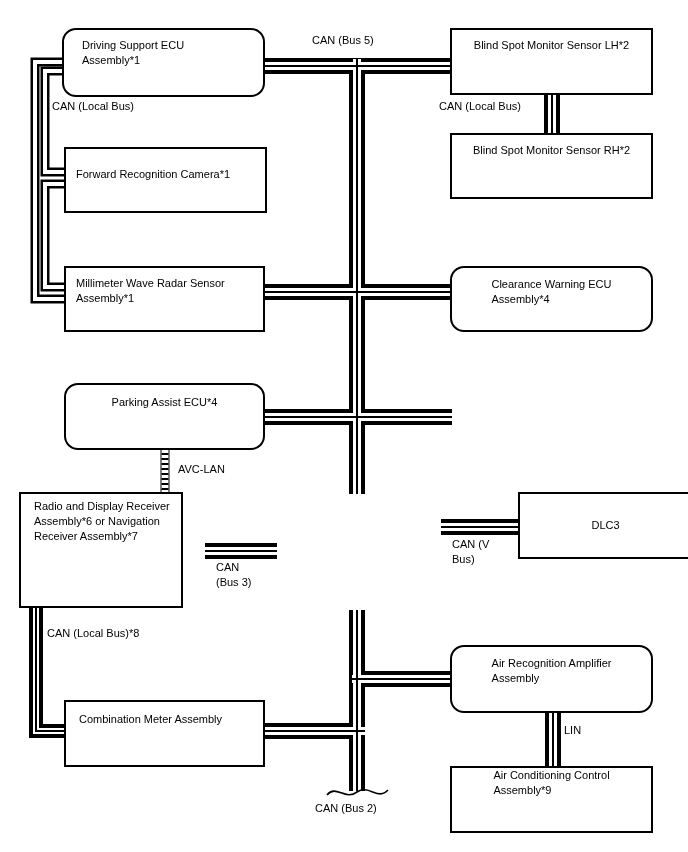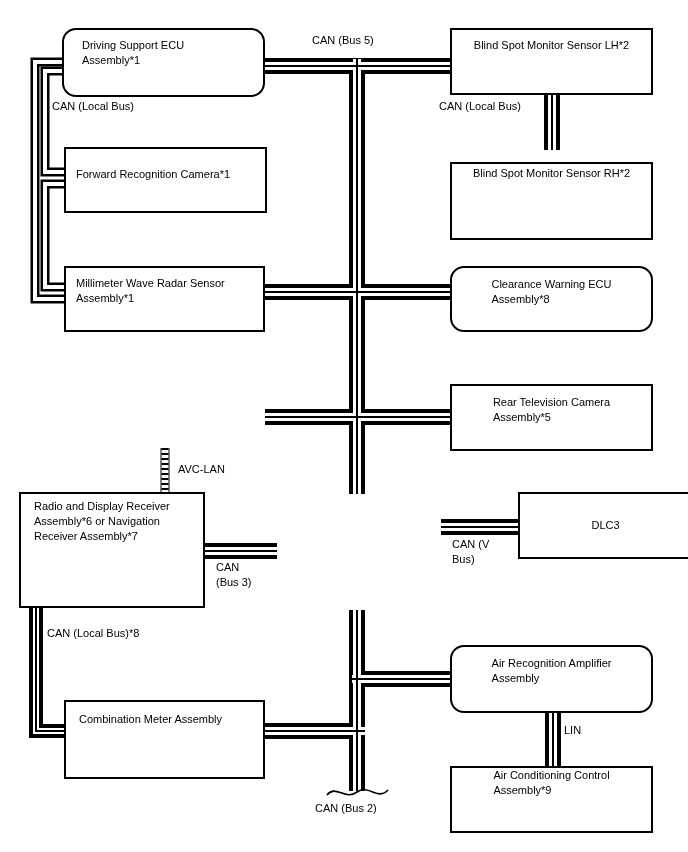--- a/index.html
+++ b/index.html
@@ -97,57 +97,56 @@
   </div>
 
   <div class="box center" style="left:438px; top:28px;  width:203px; height:67px;  padding-top:8px;">
     <span class="lbl">Blind Spot Monitor Sensor LH*2</span>
   </div>
 
   <div class="box" style="left:52px;  top:147px; width:203px; height:66px; padding:18px 4px 0 10px;">
     <span class="lbl">Forward Recognition Camera*1</span>
   </div>
 
-  <div class="box center" style="left:438px; top:162px; width:203px; height:78px; padding-top:2px;">
+  <div class="box center" style="left:438px; top:133px; width:203px; height:66px; padding-top:8px;">
     <span class="lbl">Blind Spot Monitor Sensor RH*2</span>
   </div>
 
   <div class="box" style="left:52px;  top:266px; width:201px; height:66px; padding:8px 4px 0 10px;">
     <span class="lbl">Millimeter Wave Radar Sensor
 Assembly*1</span>
   </div>
 
   <div class="box rounded center" style="left:438px; top:266px; width:203px; height:66px; padding-top:9px;">
     <span class="lbl">Clearance Warning ECU
-Assembly*8</span>
+Assembly*4</span>
+  </div>
+
+  <div class="box rounded center" style="left:52px;  top:383px; width:201px; height:67px; padding-top:10px;">
+    <span class="lbl">Parking Assist ECU*4</span>
   </div>
 
 
-  <div class="box center" style="left:438px; top:384px; width:203px; height:67px; padding-top:9px;">
-    <span class="lbl">Rear Television Camera
-Assembly*5</span>
-  </div>
-
-  <div class="box" style="left:7px;   top:492px; width:186px; height:116px; padding:5px 4px 0 13px;">
+  <div class="box" style="left:7px;   top:492px; width:164px; height:116px; padding:5px 4px 0 13px;">
     <span class="lbl">Radio and Display Receiver
 Assembly*6 or Navigation
 Receiver Assembly*7</span>
   </div>
 
 
   <div class="box center" style="left:506px; top:492px; width:175px; height:67px; padding-top:24px;">
     <span class="lbl">DLC3</span>
   </div>
 
   <div class="box rounded center" style="left:438px; top:645px; width:203px; height:68px; padding-top:9px;">
     <span class="lbl">Air Recognition Amplifier
 Assembly</span>
   </div>
 
-  <div class="box" style="left:52px;  top:700px; width:201px; height:79px; padding:10px 4px 0 13px;">
+  <div class="box" style="left:52px;  top:700px; width:201px; height:67px; padding:10px 4px 0 13px;">
     <span class="lbl">Combination Meter Assembly</span>
   </div>
 
   <div class="box center" style="left:438px; top:766px; width:203px; height:67px; padding-top:0;">
     <span class="lbl">Air Conditioning Control
 Assembly*9</span>
   </div>
 
   <div class="flabel" style="left:300px; top:33px;">CAN (Bus 5)</div>
 

